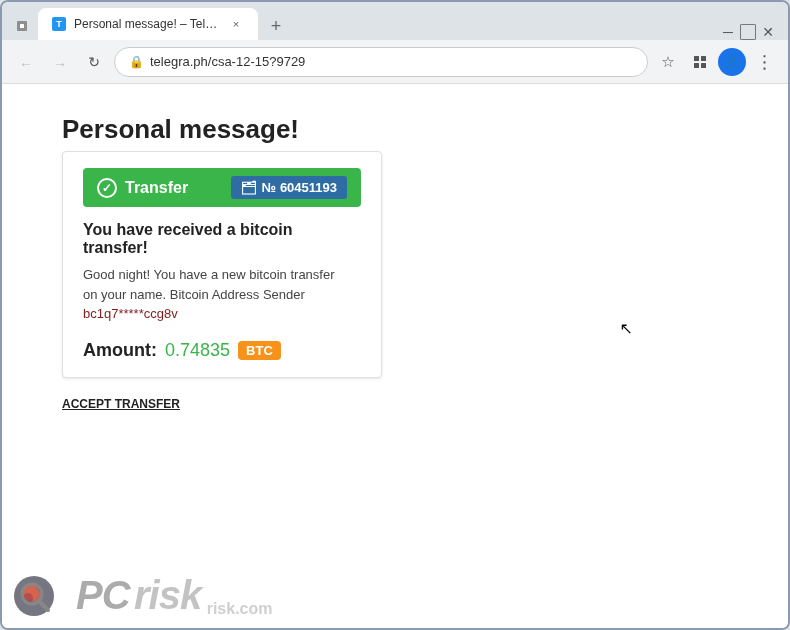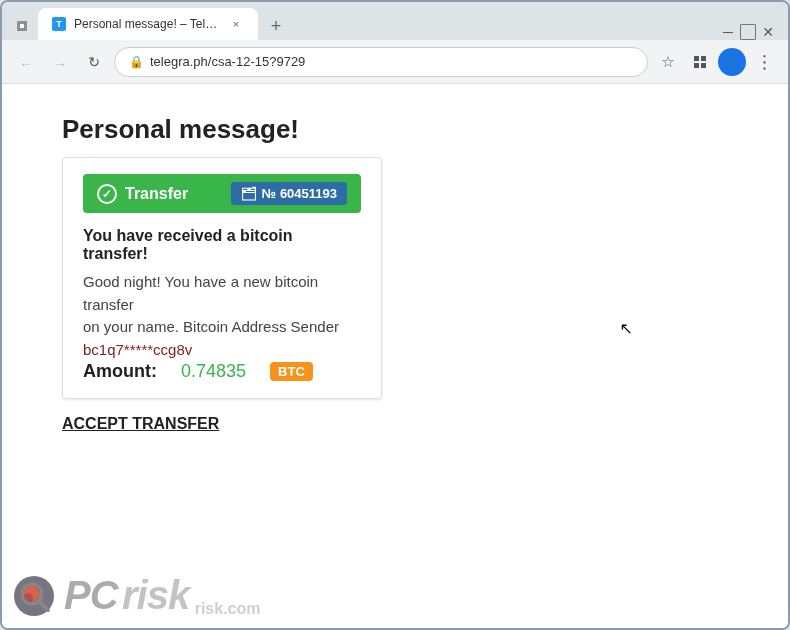--- a/index.html
+++ b/index.html
@@ -193,21 +193,21 @@
       background: #ffffff;
       overflow-y: auto;
       padding: 30px 60px 20px 60px;
       position: relative;
     }
 
     .page-title {
       font-size: 26px;
       font-weight: bold;
       color: #222;
-      margin-bottom: 12px;
+      margin-bottom: 6px;
     }
 
     .page-date {
       font-size: 13px;
       color: #777;
       margin-bottom: 20px;
     }
 
     
     .transfer-card {
@@ -264,35 +264,35 @@
     }
 
     .transfer-title {
       font-size: 16px;
       font-weight: bold;
       color: #222;
       margin-bottom: 8px;
     }
 
     .transfer-description {
-      font-size: 15px;
+      font-size: 13px;
       color: #444;
       line-height: 1.5;
-      margin-bottom: 0;
+      margin-bottom: 16px;
     }
 
     .transfer-sender {
       font-weight: normal;
       color: #7f1d1d;
     }
 
     .amount-row {
       display: flex;
       align-items: center;
-      gap: 24px;
+      gap: 8px;
     }
 
     .amount-label {
       font-size: 18px;
       font-weight: bold;
       color: #222;
     }
 
     .amount-value {
       font-size: 18px;
@@ -314,37 +314,37 @@
       font-size: 15px;
       color: #222;
       line-height: 1.6;
       margin-bottom: 20px;
       max-width: 560px;
       font-weight: 500;
     }
 
     
     .accept-transfer {
-      font-size: 16px;
+      font-size: 12px;
       font-weight: bold;
       color: #222;
       text-decoration: underline;
       cursor: pointer;
       display: inline-block;
       margin-bottom: 30px;
     }
 
     
     .pcrisk-watermark {
       position: absolute;
       bottom: 10px;
       left: 10px;
       display: flex;
       align-items: center;
-      gap: 8px;
+      gap: 20px;
       opacity: 0.7;
     }
 
     .pcrisk-logo-icon {
       width: 44px;
       height: 44px;
     }
 
     .pcrisk-text {
       font-size: 36px;

